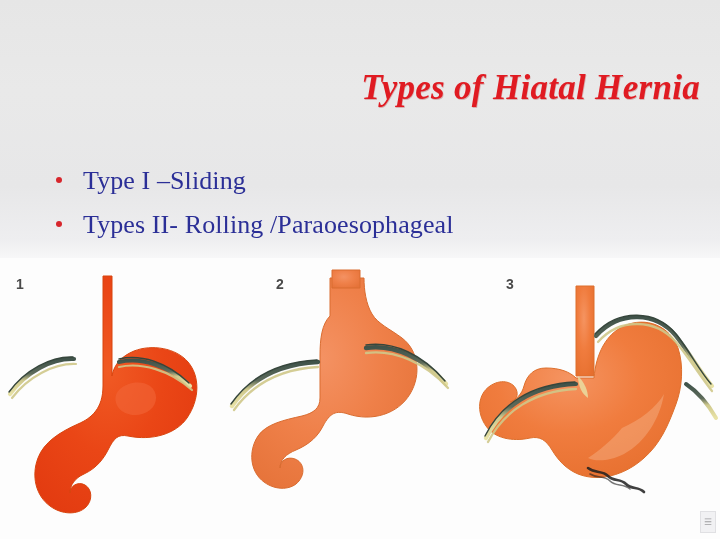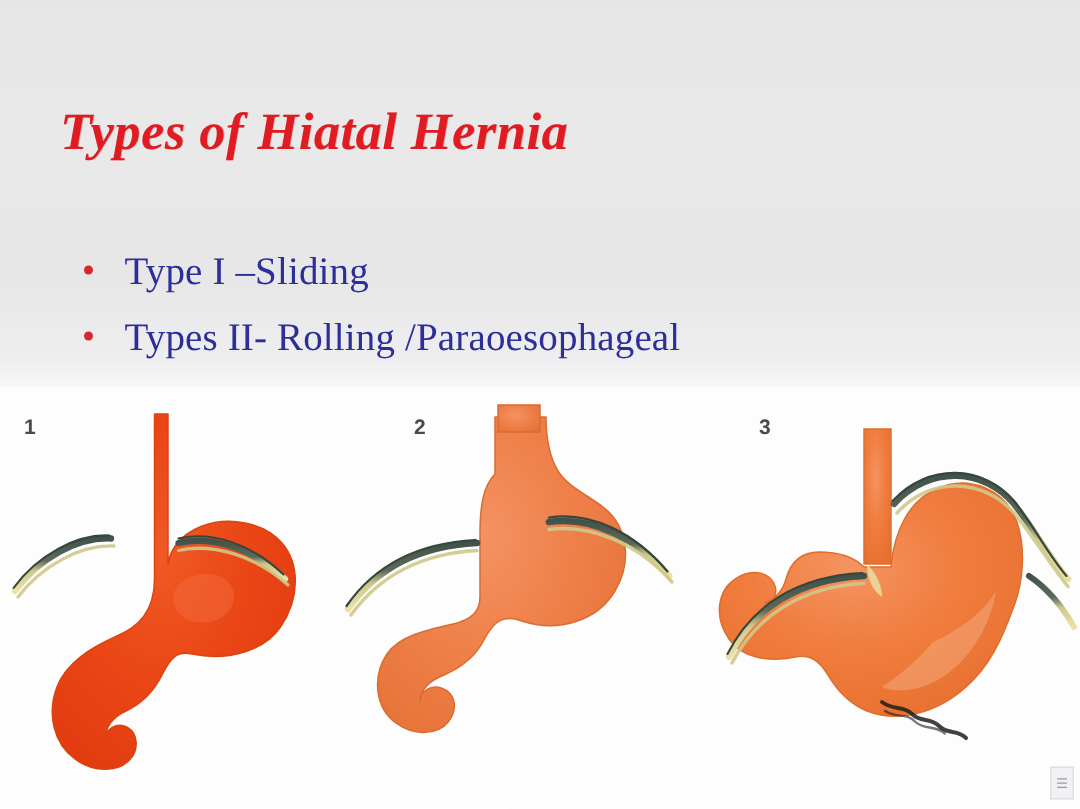--- a/index.html
+++ b/index.html
@@ -32,22 +32,21 @@
                 #e9e9e9 35%,
                 #e7e7e8 72%,
                 #eeeef0 93%,
                 #f7f7f8 100%);
   }
 
   .slide-title {
     position: absolute;
     left: 0; top: 68px;
     width: 700px;
-    text-align: left;
-    padding-left: 40px;
+    text-align: right;
     font-family: "Liberation Serif", serif;
     font-style: italic;
     font-weight: bold;
     font-size: 35px;
     letter-spacing: 0.3px;
     color: #e01b22;
     text-shadow: 0.6px 0.6px 0 rgba(170,30,30,0.28);
     white-space: nowrap;
   }
 

